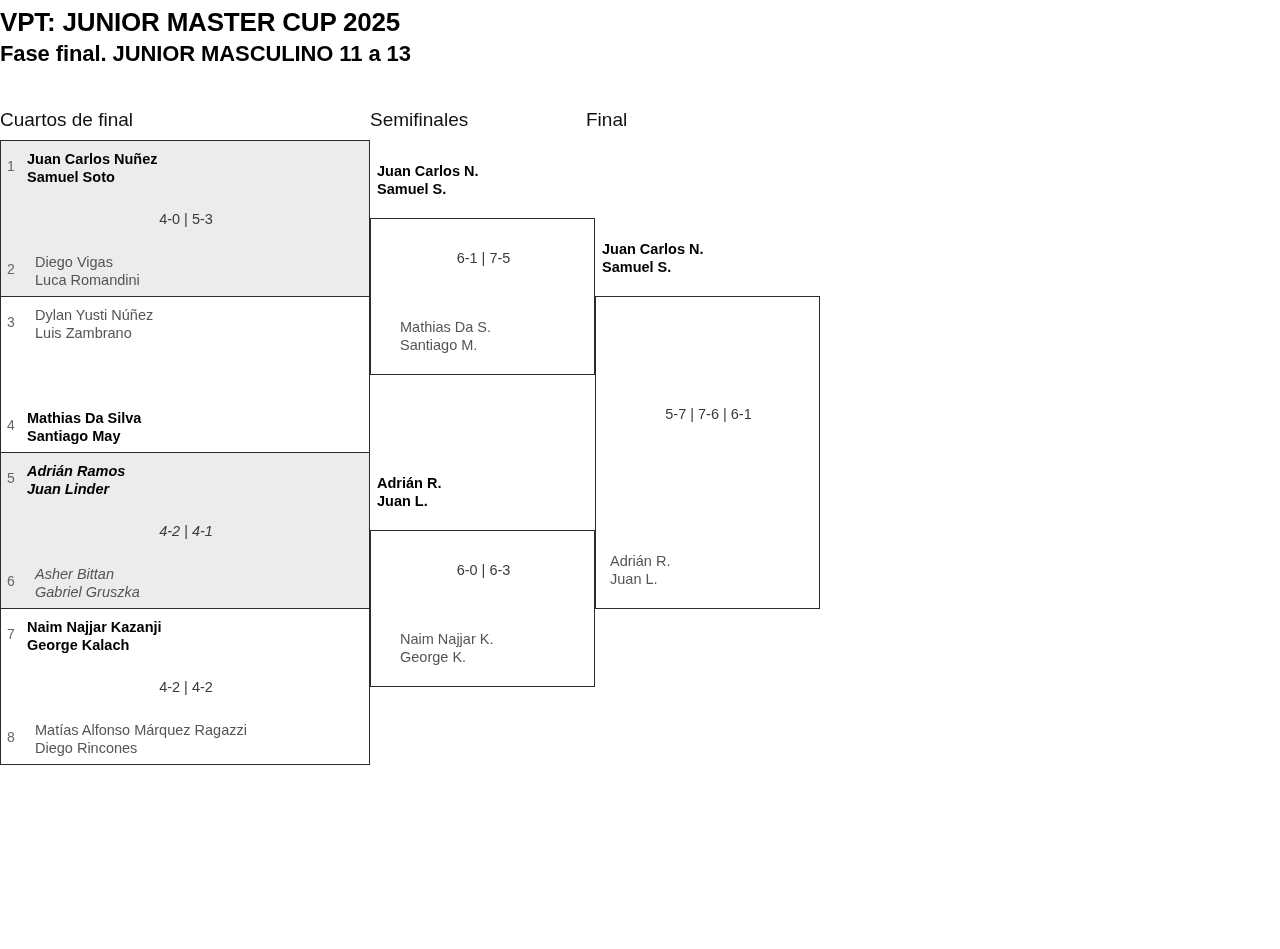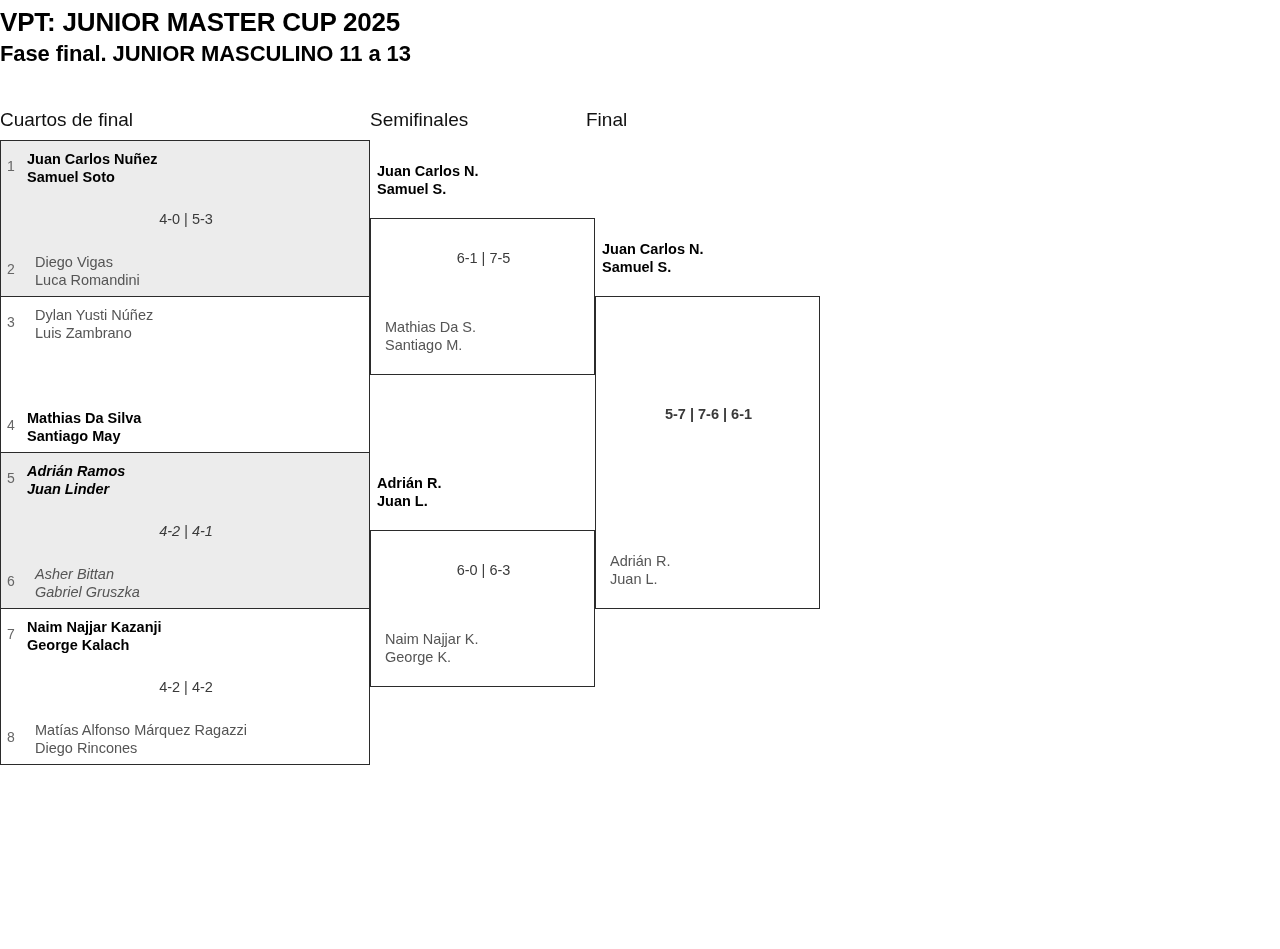--- a/index.html
+++ b/index.html
@@ -122,30 +122,30 @@
   .qf .team-top    { left: 26px; top: 9px;  }
   .qf .team-bottom { left: 26px; top: 112px; }
   .qf .score       { left: 0px;  top: 70px; width: 370px; }
 
   
   .sf { left: 370px; width: 225px; height: 157px; }
   #sf-1 { top: 218px; }
   #sf-2 { top: 530px; }
 
   .sf .team-top    { left: -1px; top: -57px; padding-left: 7px; }
-  .sf .team-bottom { left: -1px; top: 99px;  padding-left: 7px; }
+  .sf .team-bottom { left: -1px; top: 99px;  padding-left: 22px; }
   .sf .score       { left: 0px;  top: 31px;  width: 225px; text-align: center; }
 
   
   .fin { left: 595px; width: 225px; height: 313px; }
   #fin-1 { top: 296px; }
 
   .fin .team-top    { left: -1px; top: -57px; padding-left: 7px; }
   .fin .team-bottom { left: -1px; top: 255px; padding-left: 7px; }
-  .fin .score       { left: 0px;  top: 109px; width: 225px; font-weight: bold; }
+  .fin .score       { left: 0px;  top: 109px; width: 225px; }
 </style>
 </head>
 <body>
 
 <div id="title-block">
   <div class="title-line-1">VPT: JUNIOR MASTER CUP 2025</div>
   <div class="title-line-2">Fase final. JUNIOR MASCULINO 11 a 13</div>
 </div>
 
 <div class="round-header" id="hdr-qf">Cuartos de final</div>

